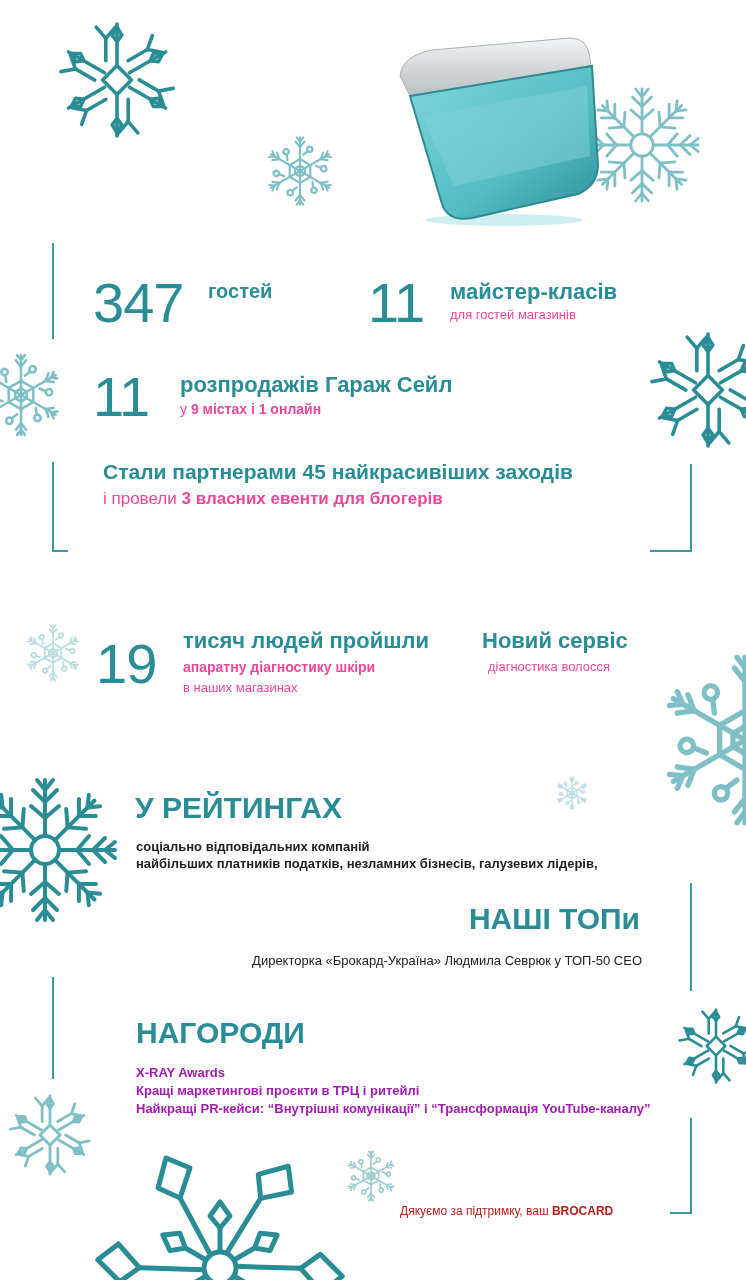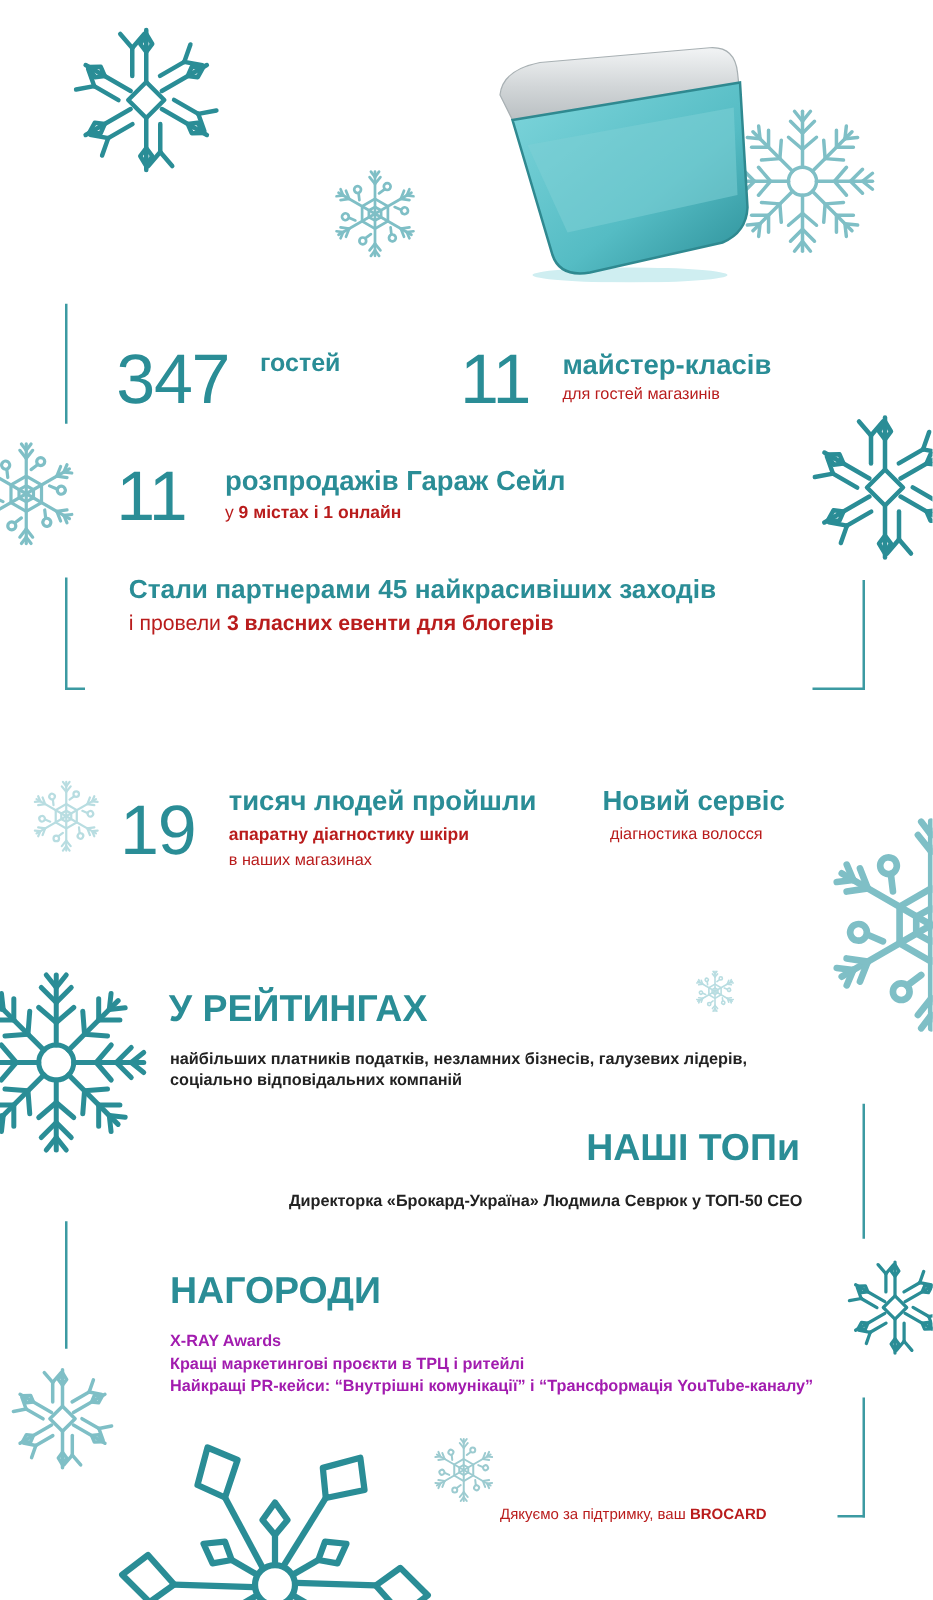--- a/index.html
+++ b/index.html
@@ -1,21 +1,21 @@
 <!DOCTYPE html>
 <html><head>
 <meta charset="utf-8">
 <style>
   * { margin:0; padding:0; box-sizing:border-box; }
   html, body { width:746px; height:1280px; background:#ffffff; overflow:hidden; }
   body { position:relative; font-family:"Liberation Sans", "DejaVu Sans", sans-serif; color:#1f1f1f; }
   .abs { position:absolute; }
   .big { font-weight:normal; color:#2a8d96; font-family:"Liberation Sans", sans-serif; letter-spacing:-1px; }
   .hd { font-weight:bold; color:#2a8d96; }
-  .sub { font-size:13px; color:#b91c1c; }
+  .sub { font-size:13px; color:#ec4899; }
   .b { font-weight:bold; }
   .line { position:absolute; background:#3c9aa2; }
   svg.flake { position:absolute; overflow:visible; }
   .jar { position:absolute; left:392px; top:36px; width:210px; height:190px; }
 </style>
 </head>
 <body>
 
 <svg width="0" height="0" style="position:absolute">
   <defs>
@@ -186,26 +186,26 @@
 <div class="abs big" style="left:96px;top:632px;font-size:56px;line-height:64px">19</div>
 <div class="abs hd" style="left:183px;top:628px;font-size:22px">тисяч людей пройшли</div>
 <div class="abs sub b" style="left:183px;top:659px;font-size:14px">апаратну діагностику шкіри</div>
 <div class="abs sub" style="left:183px;top:680px;font-size:13px">в наших магазинах</div>
 
 <div class="abs hd" style="left:482px;top:628px;font-size:22px">Новий сервіс</div>
 <div class="abs sub" style="left:488px;top:659px;font-size:13px">діагностика волосся</div>
 
 <div class="abs hd" style="left:135px;top:791px;font-size:30px">У РЕЙТИНГАХ</div>
 <div class="abs" style="left:136px;top:838px;font-size:13px;line-height:17px;font-weight:bold;color:#222">
+  <div>соціально відповідальних компаній</div>
   <div>найбільших платників податків, незламних бізнесів, галузевих лідерів,</div>
-  <div>соціально відповідальних компаній</div>
 </div>
 
 <div class="abs hd" style="right:106px;top:902px;font-size:30px;text-align:left">НАШІ ТОПи</div>
-<div class="abs" style="right:104px;top:952px;font-size:13px;line-height:18px;font-weight:bold;color:#222;">
+<div class="abs" style="right:104px;top:952px;font-size:13px;line-height:18px;font-weight:normal;color:#222;">
   <div>Директорка «Брокард-Україна» Людмила Севрюк у ТОП-50 CEO</div>
 </div>
 
 <div class="abs hd" style="left:136px;top:1016px;font-size:30px">НАГОРОДИ</div>
 <div class="abs" style="left:136px;top:1064px;font-size:13px;line-height:18px;font-weight:bold;color:#a21caf">
   <div>X-RAY Awards</div>
   <div>Кращі маркетингові проєкти в ТРЦ і ритейлі</div>
   <div>Найкращі PR-кейси: “Внутрішні комунікації” і “Трансформація YouTube-каналу”</div>
 </div>
 

